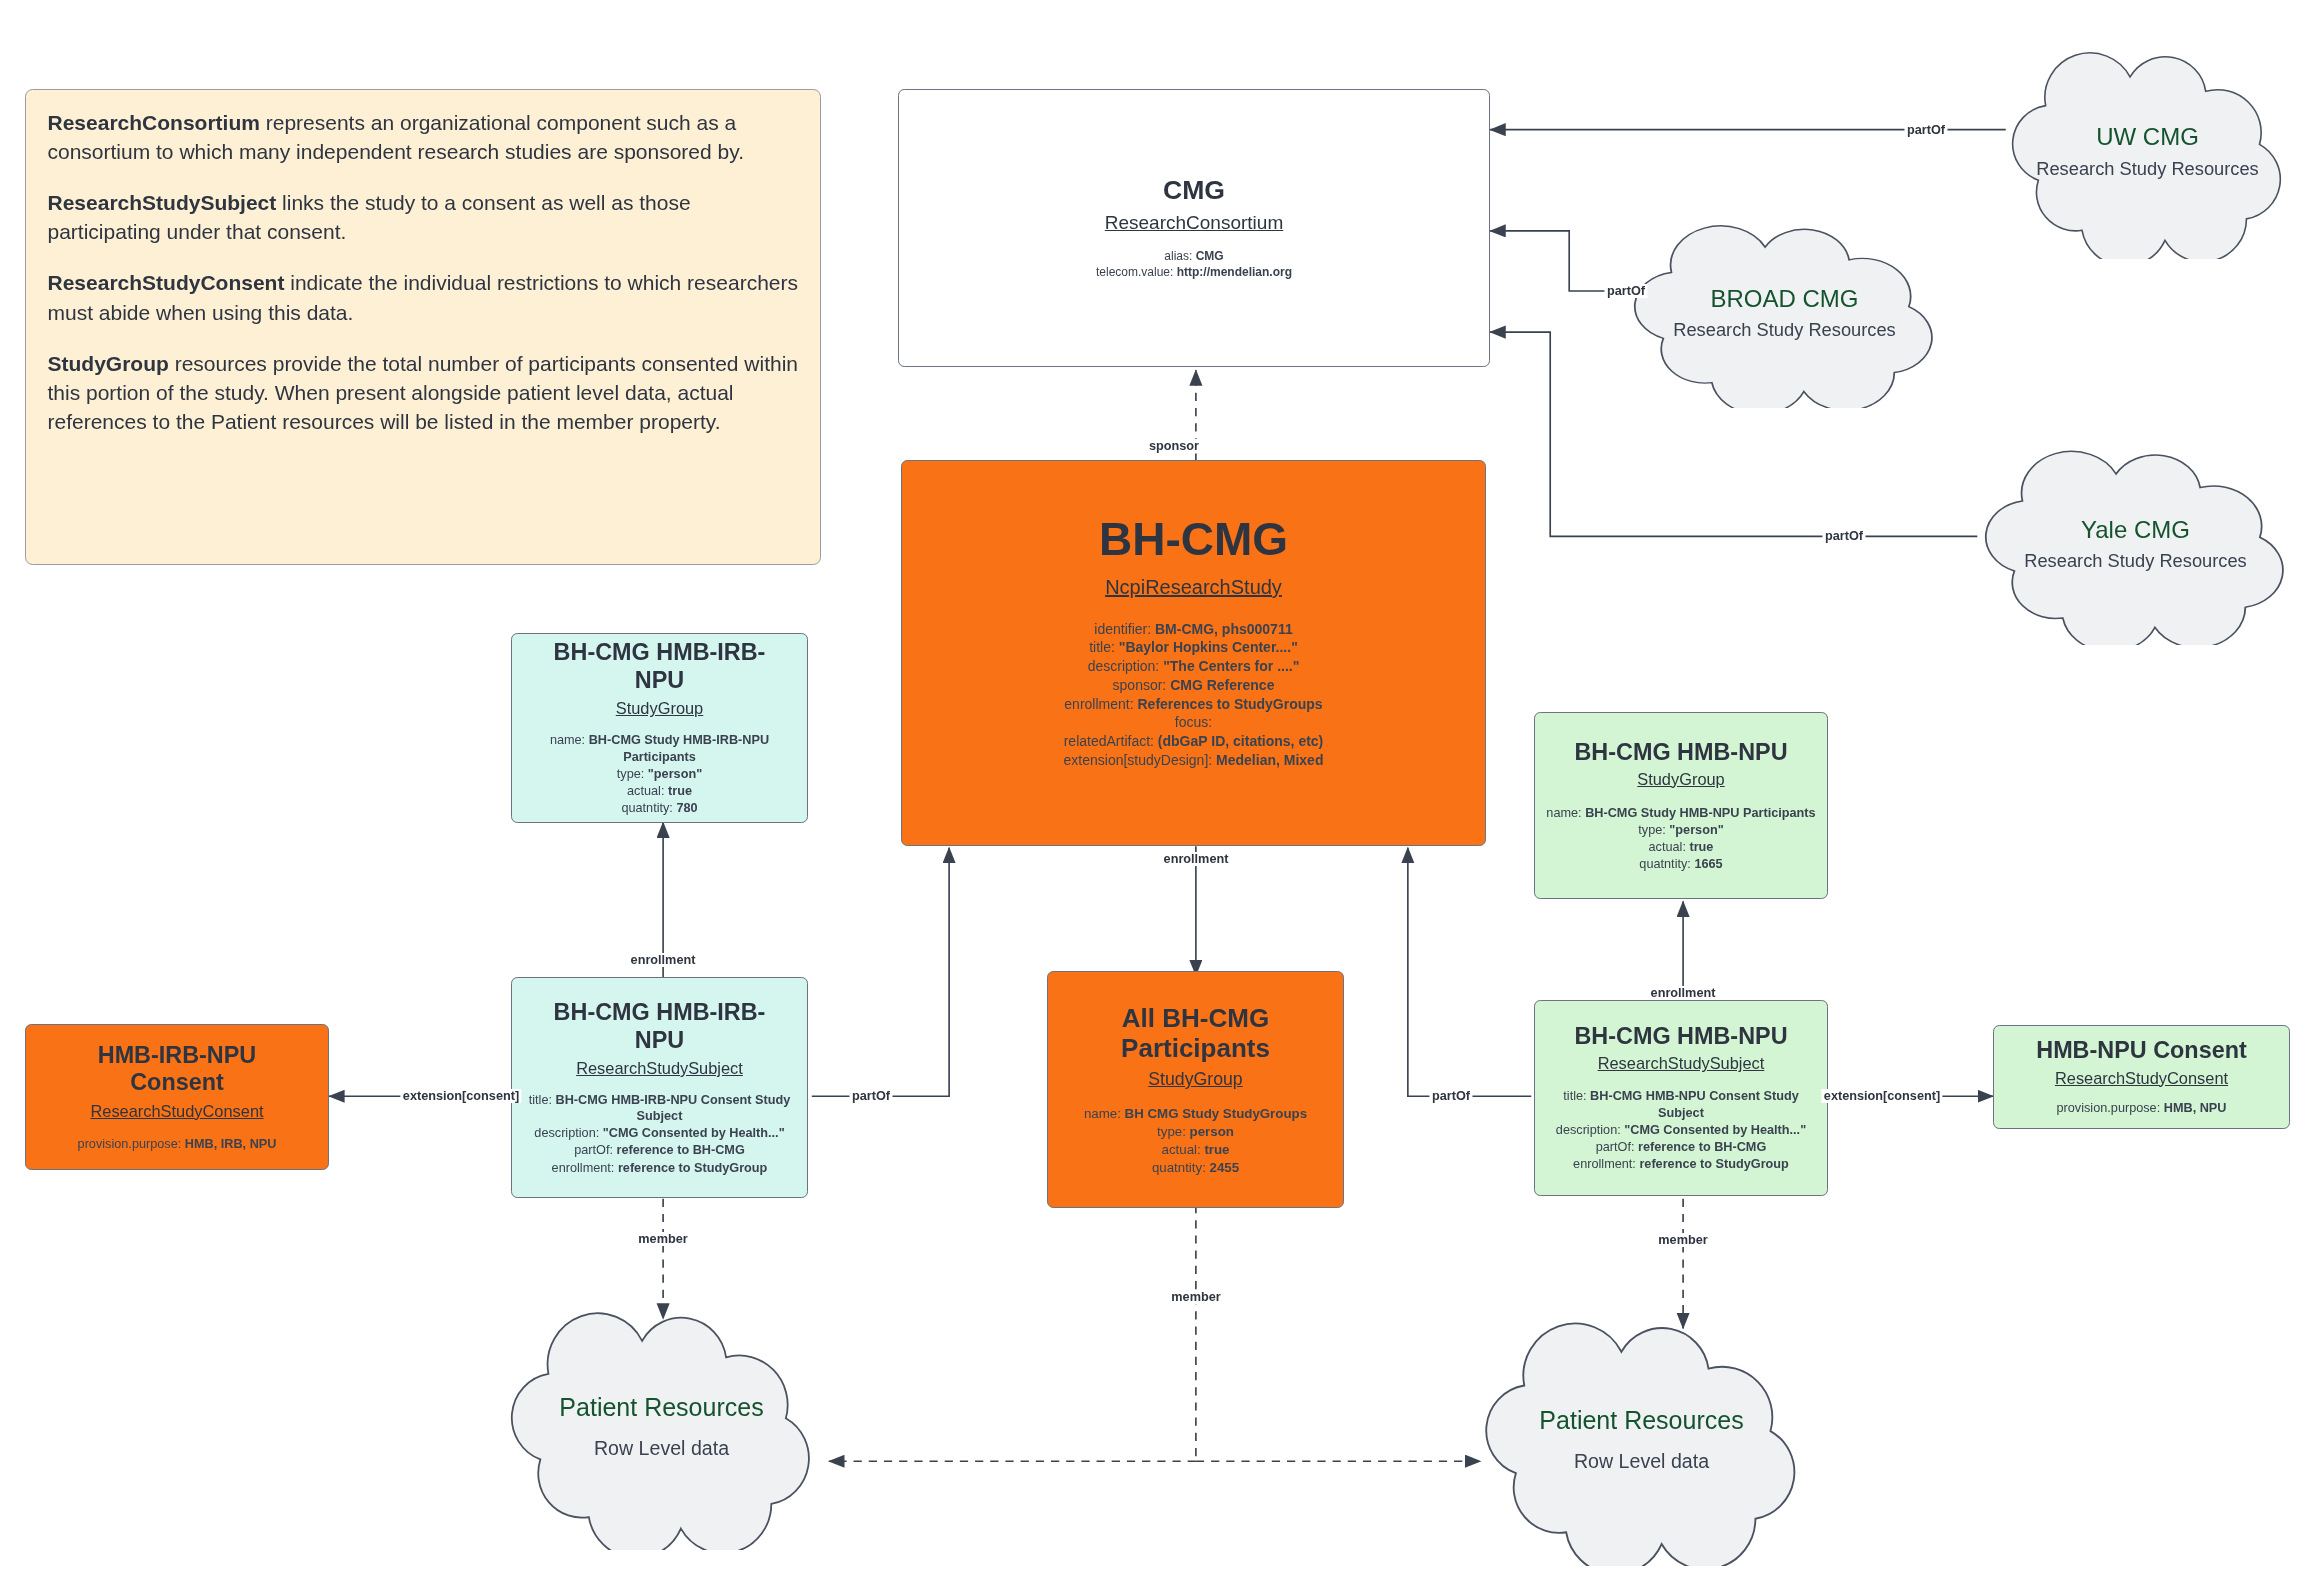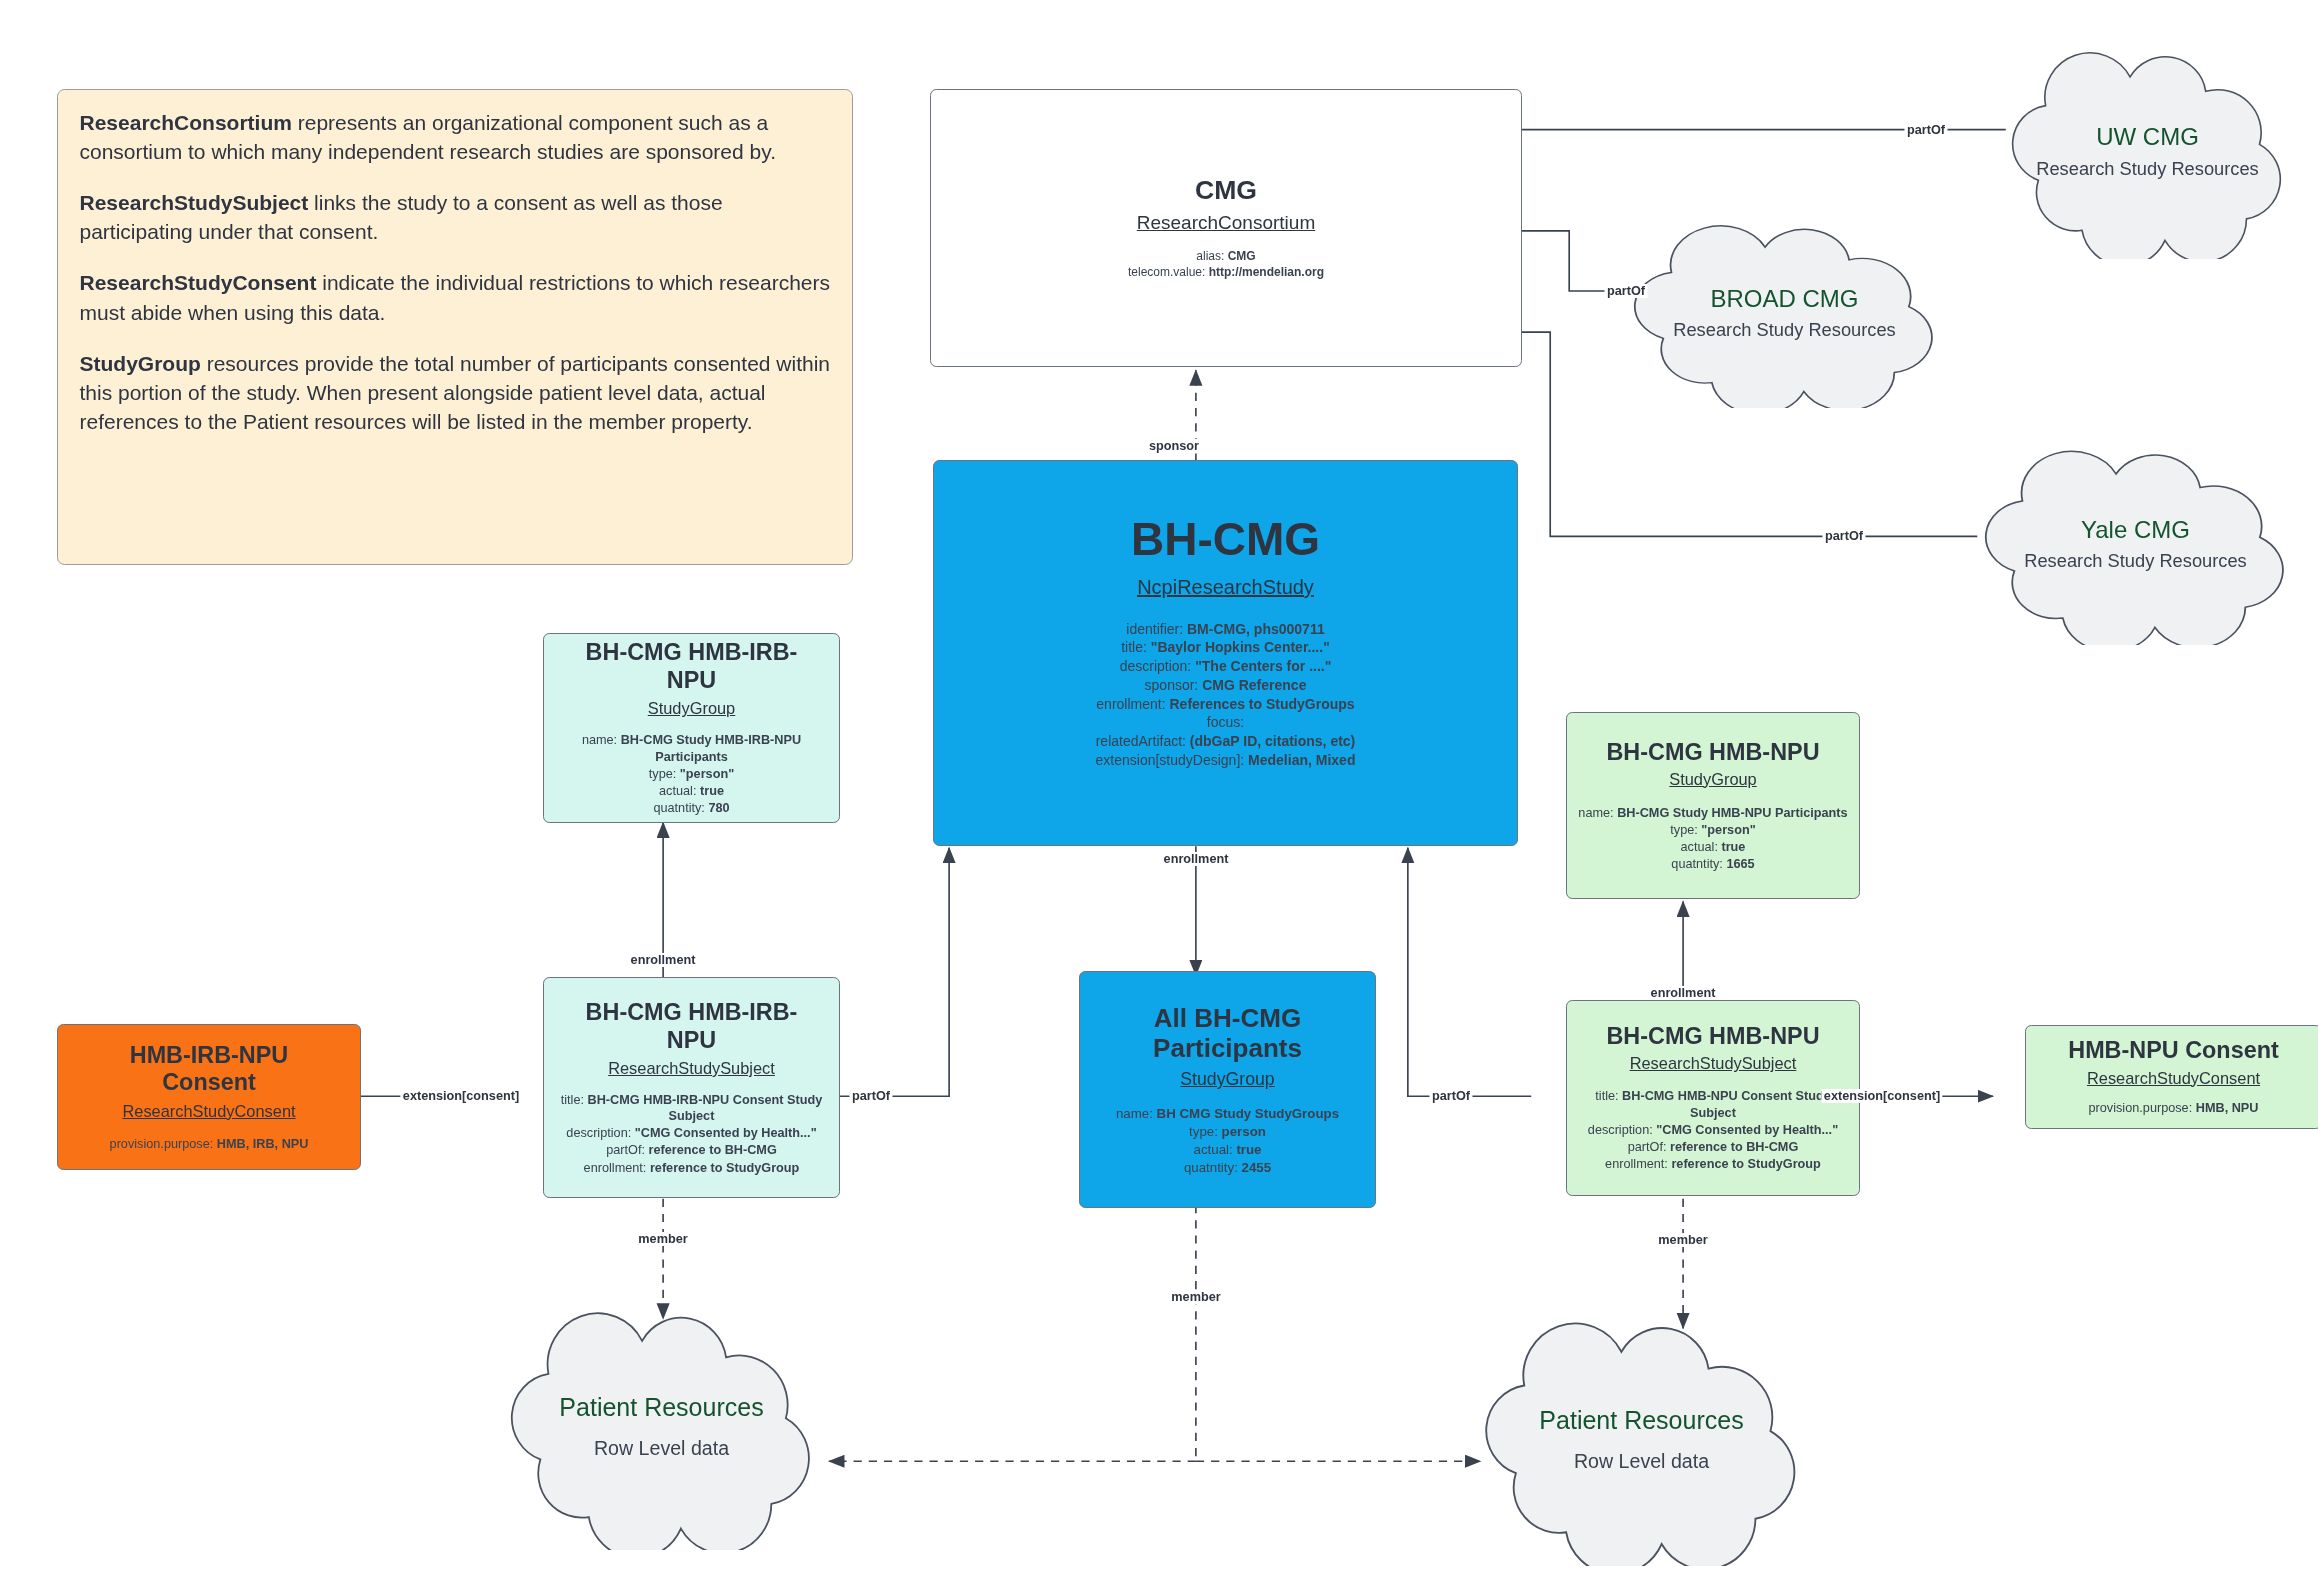--- a/index.html
+++ b/index.html
@@ -13,21 +13,21 @@
     overflow:hidden;
   }
 
   svg.edges {
     position:absolute; left:0; top:0;
     width:2319px; height:1589px;
     pointer-events:none;
     overflow:visible;
   }
 
-  .node { position:absolute; box-sizing:border-box;margin-left:32px; }
+  .node { position:absolute; box-sizing:border-box; }
 
   
   .legend {
     left:25px; top:89px; width:796px; height:476px;
     background:#fdf0d5; border:0.6px solid #9c9c9c; border-radius:7.6px;
     padding:17.7px 21.5px 6.3px 21.5px;
     font-size:21px; line-height:1.40; color:#2e3440;
   }
   .legend p { margin:0 0 21.5px 0; }
   .legend b { font-weight:bold; }
@@ -39,21 +39,21 @@
     justify-content:center; text-align:center; padding:5px 6.3px;
   }
   .box .ttl { font-weight:bold; color:#2e3440; line-height:1.18; }
   .box .sub { text-decoration:underline; color:#2e3440; line-height:1.25; }
   .box .attrs { color:#3a4250; line-height:1.30; }
   .box .attrs .k { font-weight:normal; }
   .box .attrs .v { font-weight:bold; }
   .box .attrs div { margin-top:0.6px; }
 
   .white { background:#ffffff; }
-  .blue  { background:#0ea5e9; }
+  .blue  { background:#f97316; }
   .mint  { background:#d5f5ef; }
   .teal  { background:#f97316; }
   .green { background:#d3f5d3; }
 
   
   .cloud { position:absolute; }
   .cloud svg { position:absolute; left:0; top:0; }
   .cloud .ctext {
     position:absolute; left:0; top:0; width:100%; height:100%;
     display:flex; flex-direction:column; align-items:center; justify-content:center;

